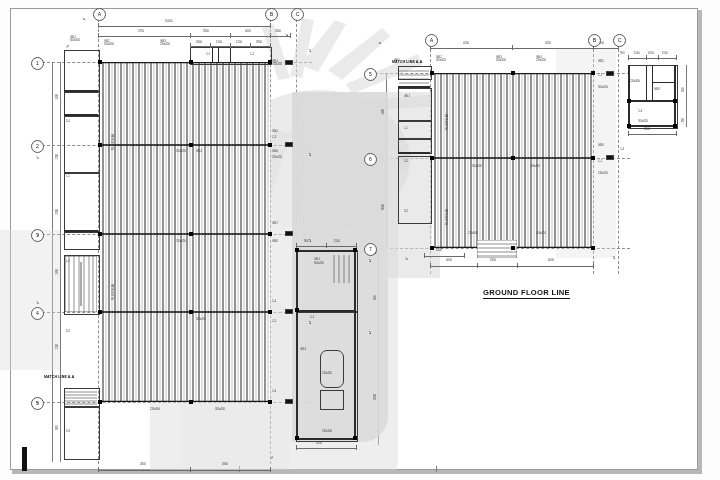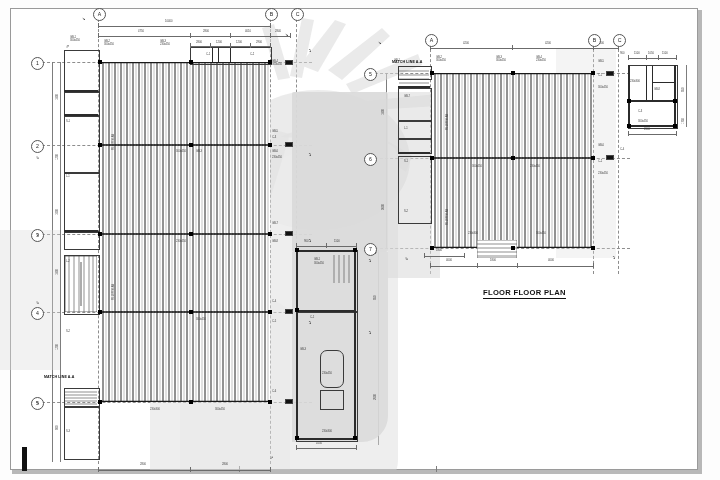--- a/index.html
+++ b/index.html
@@ -615,18 +615,18 @@
     <div class="dim" style="left:424px;top:256px;width:40px;"></div>
     <div class="dim-t" style="left:424px;top:253px;"></div>
     <div class="dim-t" style="left:464px;top:253px;"></div>
     <div class="dimtxt" style="left:436px;top:249px;">1800</div>
 
     <div class="secmark" style="left:378px;top:40px;">↘</div>
     <div class="secmark" style="left:612px;top:255px;">↴</div>
     <div class="secmark" style="left:405px;top:256px;">↳</div>
   </div>
 
-  <div class="plan-title" style="left:483px;top:288px;">FLOOR FLOOR PLAN</div>
+  <div class="plan-title" style="left:483px;top:288px;">GROUND FLOOR LINE</div>
 
   <div class="ln v thin" style="left:239px;top:466px;height:6px;"></div>
   <div class="ln v thin" style="left:436px;top:466px;height:6px;"></div>
 
 </div>
 
 </body></html>

